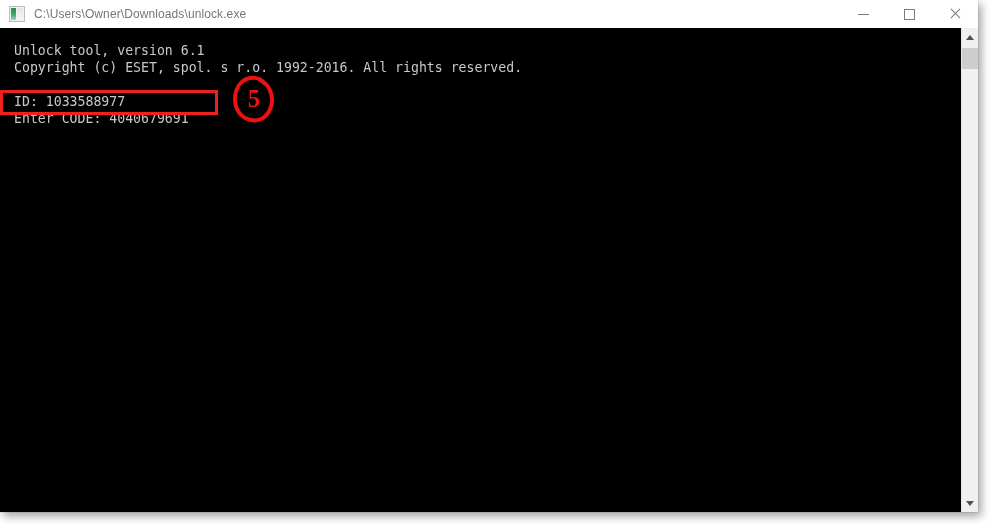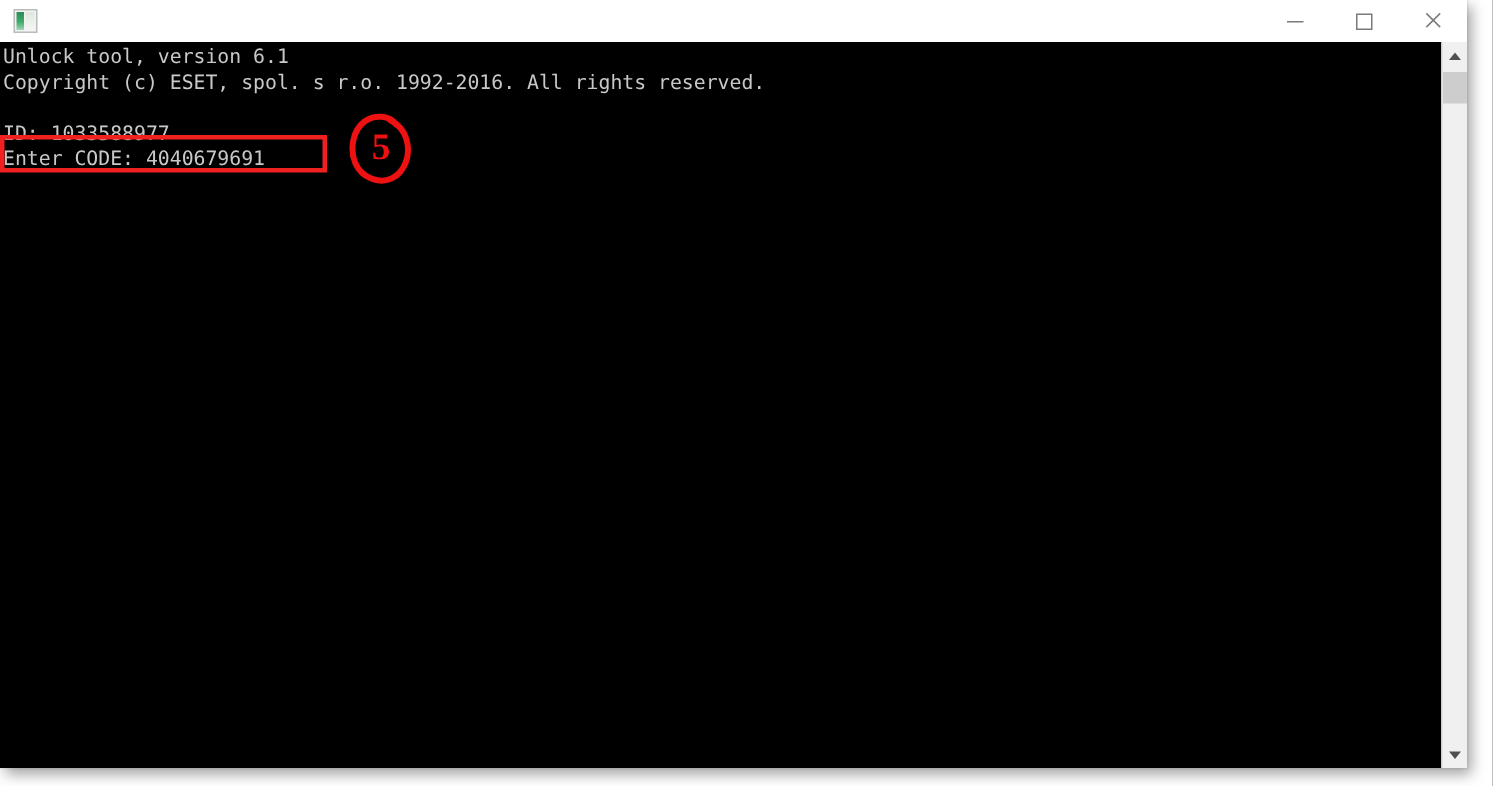--- a/index.html
+++ b/index.html
@@ -109,21 +109,21 @@
     top: 28px;
     width: 961px;
     height: 484px;
     background: #000000;
     overflow: hidden;
   }
   #console-text {
     position: absolute;
     left: 2px;
     top: 2px;
-    margin: 0;
+    margin: 12px;
     padding: 0;
     color: #c8c8c8;
     font-family: "DejaVu Sans Mono", monospace;
     font-size: 13.2px;
     line-height: 17px;
     white-space: pre;
     letter-spacing: 0px;
   }
 
   
@@ -203,20 +203,21 @@
 </head>
 <body>
 
 <div id="window">
 
   <div id="titlebar">
     <div id="app-icon">
       <div class="ic-left"></div>
       <div class="ic-right"></div>
     </div>
+    <div id="title-text">C:\Users\Owner\Downloads\unlock.exe</div>
 
     <div class="caption-btn" id="btn-min">
       <div class="cap-min"></div>
     </div>
     <div class="caption-btn" id="btn-max">
       <div class="cap-max"></div>
     </div>
     <div class="caption-btn" id="btn-close">
       <div class="cap-close"></div>
     </div>

